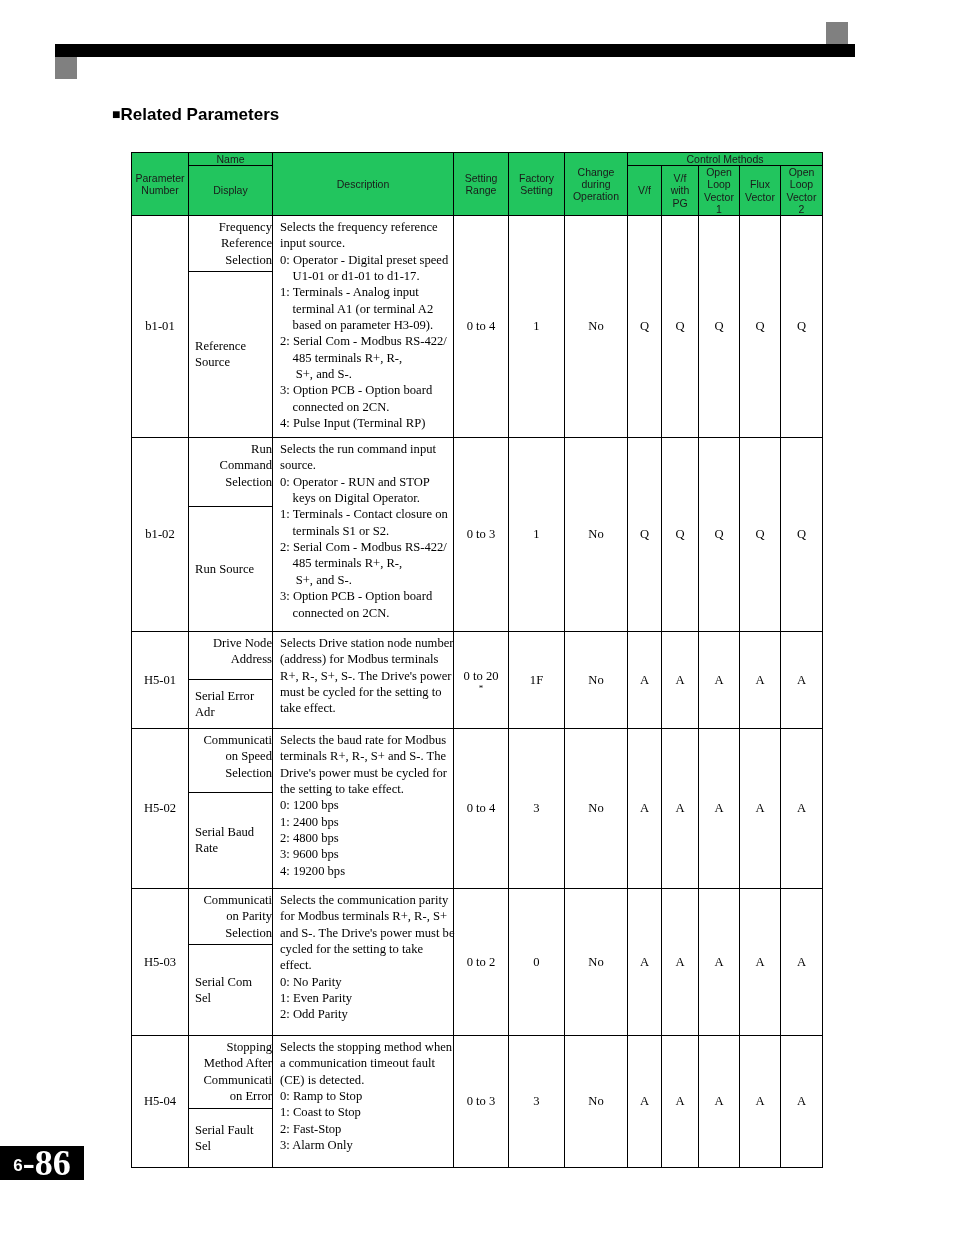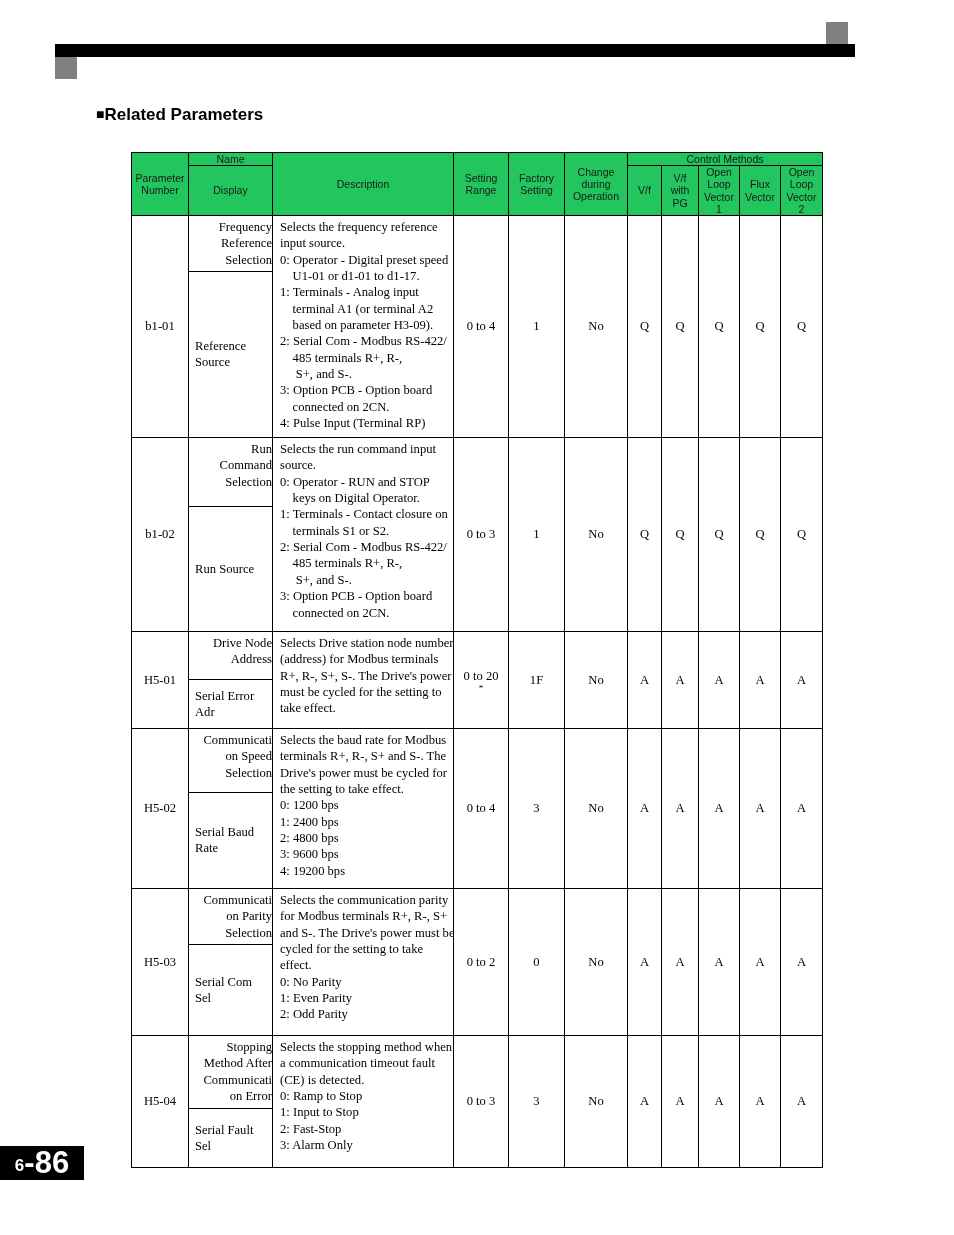--- a/index.html
+++ b/index.html
@@ -37,21 +37,21 @@
   .hdr-sq-left {
     position: absolute;
     left: 55px; top: 57px;
     width: 22px; height: 22px;
     background: #808080;
   }
 
   
   .section-heading {
     position: absolute;
-    left: 96px; top: 105px;
+    left: 112px; top: 105px;
     font-family: "Liberation Sans", sans-serif;
     font-weight: bold;
     font-size: 17px;
     letter-spacing: 0px;
     white-space: nowrap;
   }
   .section-heading .bullet {
     font-size: 14px;
     vertical-align: 1px;
   }
@@ -139,21 +139,21 @@
     font-weight: bold;
     display: flex;
     align-items: center;
     justify-content: center;
   }
   .page-number .pn-vol {
     font-size: 17px;
     position: relative;
     top: 3px;
   }
-  .page-number .pn-num { font-size: 31px; }
+  .page-number .pn-num { font-size: 36px; font-family: Liberation Serif, serif; }
 </style>
 </head>
 <body>
 
 <div class="page-header">
   <div class="hdr-sq-right"></div>
   <div class="hdr-bar"></div>
   <div class="hdr-sq-left"></div>
 </div>
 
@@ -366,21 +366,21 @@
         <td class="c-param" rowspan="2">H5-04</td>
         <td class="c-name" style="white-space: pre-line; height: 66px;">Stopping
 Method After
 Communicati
 on Error</td>
         <td class="c-desc" rowspan="2">
           <div class="desc-line">Selects the stopping method when
 a communication timeout fault
 (CE) is detected.</div>
           <div class="desc-line">0: Ramp to Stop</div>
-          <div class="desc-line">1: Input to Stop</div>
+          <div class="desc-line">1: Coast to Stop</div>
           <div class="desc-line">2: Fast-Stop</div>
           <div class="desc-line">3: Alarm Only</div>
         </td>
         <td class="c-center" rowspan="2"><span>0 to 3</span></td>
         <td class="c-center" rowspan="2">3</td>
         <td class="c-center" rowspan="2">No</td>
         <td class="c-center" rowspan="2">A</td>
         <td class="c-center" rowspan="2">A</td>
         <td class="c-center" rowspan="2">A</td>
         <td class="c-center" rowspan="2">A</td>

